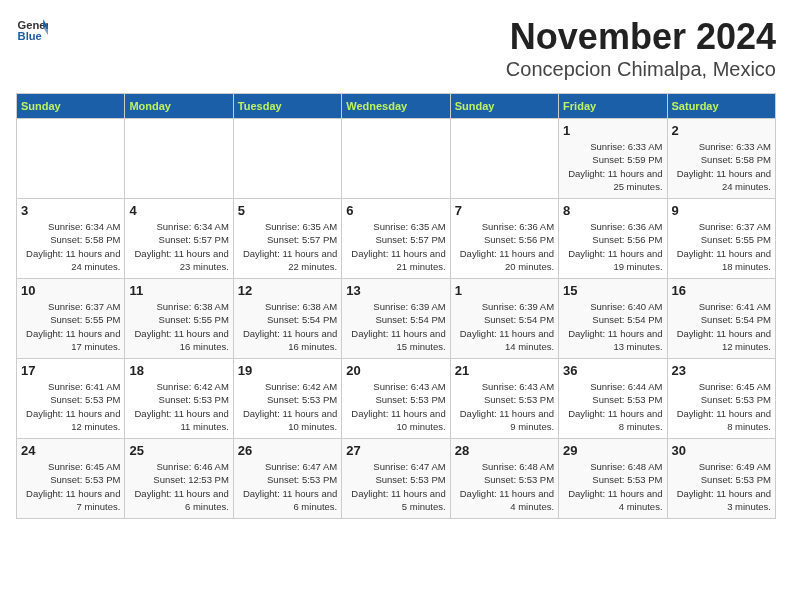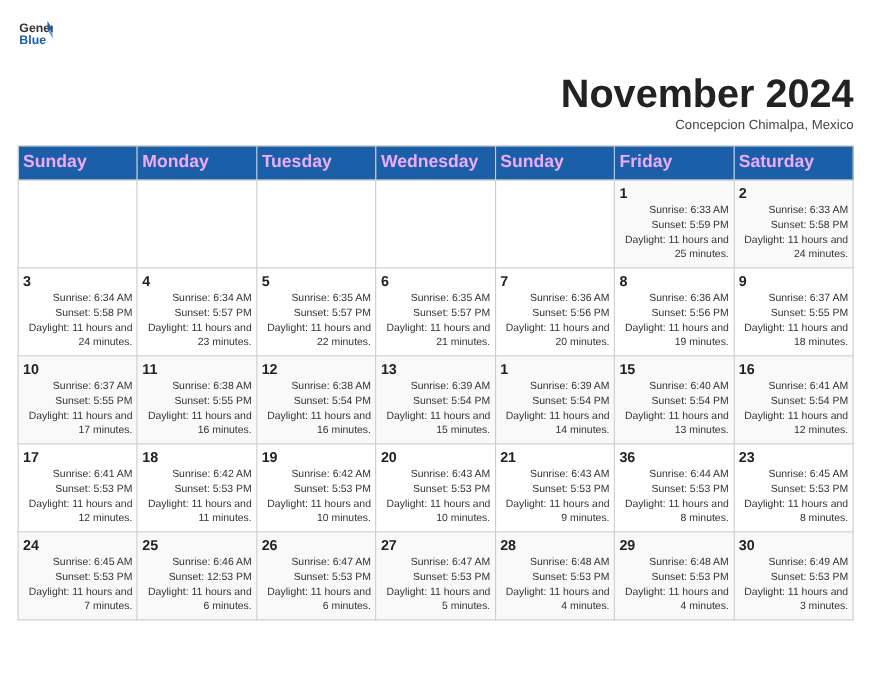--- a/index.html
+++ b/index.html
@@ -25,35 +25,34 @@
       width: 32px;
       height: 28px;
     }
     .title-area {
       text-align: right;
     }
     .month-title {
       font-size: 36px;
       font-weight: bold;
       color: #222;
-      margin-top: 48px;
     }
     .location {
-      font-size: 12px;
+      font-size: 20px;
       color: #444;
     }
     table {
       width: 100%;
       border-collapse: collapse;
       table-layout: fixed;
     }
     thead tr th {
       background-color: #1a5fa8;
-      color: #f0abfc;
-      font-size: 16px;
+      color: #bef264;
+      font-size: 11px;
       font-weight: bold;
       padding: 6px 4px;
       text-align: left;
       border: 1px solid #ccc;
     }
     tbody tr td {
       border: 1px solid #ccc;
       vertical-align: top;
       padding: 4px;
       font-size: 10px;

